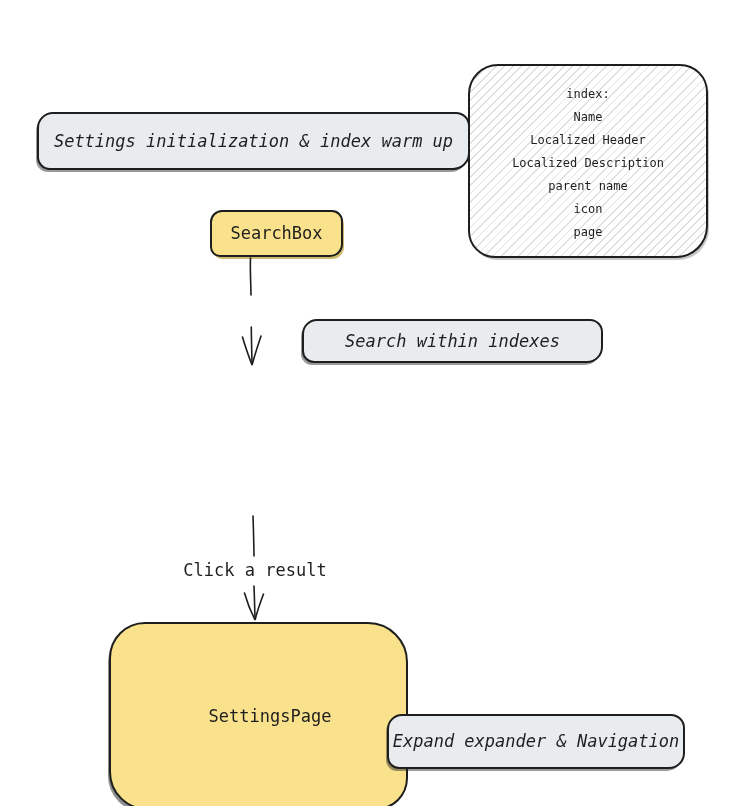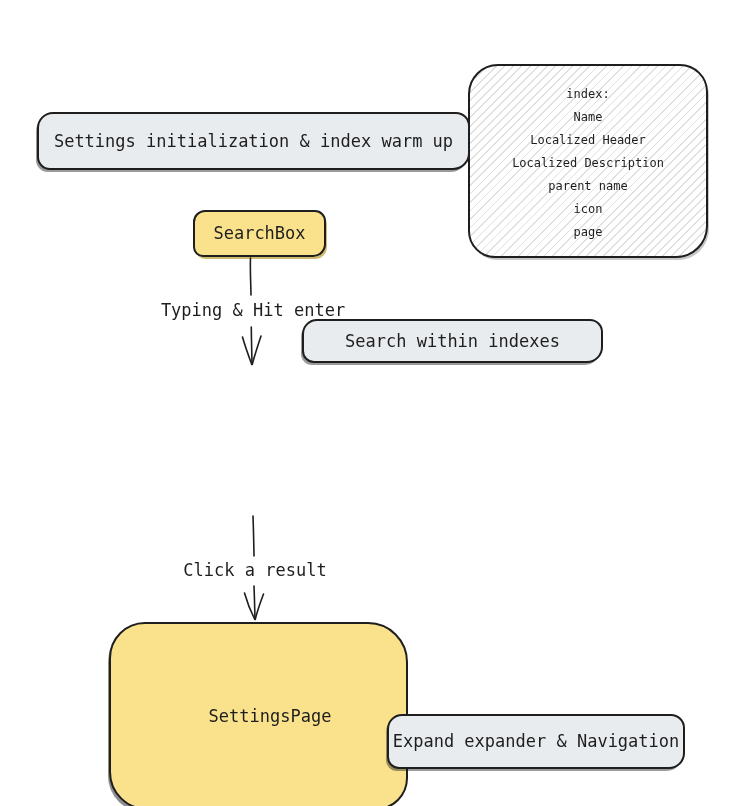--- a/index.html
+++ b/index.html
@@ -25,20 +25,21 @@
     justify-content: center;
     text-align: center;
     font-size: 17px;
     line-height: 1.2;
     white-space: nowrap;
   }
   .gray {
     background: var(--node_gray, #e9ecef);
     box-shadow: -2px 3px 0 -1px rgba(30,30,30,0.45);
     z-index: 1;
+    font-style: italic;
   }
   .yellow {
     background: var(--node_yellow, #fae28c);
     box-shadow: -3px 4px 0 -2px rgba(30,30,30,0.5);
     z-index: 1;
   }
   .overlay { z-index: 3; }
 
   .box-settings-init {
     left: 37px; top: 112px; width: 433px; height: 58px;
@@ -57,21 +58,21 @@
     display: block;
     padding-top: 17px;
     font-size: 12px;
   }
   .note-line {
     line-height: 23px;
     text-align: center;
     white-space: nowrap;
   }
   .box-searchbox {
-    left: 193px; top: 210px; width: 133px; height: 47px;
+    left: 210px; top: 210px; width: 133px; height: 47px;
     border-radius: 12px 11px 13px 10px;
     box-shadow: 2px 3px 0 -1px rgba(201,179,95,0.9);
   }
   .box-search-within {
     left: 302px; top: 319px; width: 301px; height: 44px;
     border-radius: 15px 13px 16px 12px;
   }
   .box-search-result {
     left: 98px; top: 367px; width: 299px; height: 150px;
     border-radius: 40px 34px 38px 30px;
@@ -128,21 +129,20 @@
     <div class="note-line">Localized Description</div>
     <div class="note-line">parent name</div>
     <div class="note-line">icon</div>
     <div class="note-line">page</div>
   </div>
 
   <div class="box yellow box-searchbox">
     <span>SearchBox</span>
   </div>
 
-  <div class="edge-label label-typing">Typing &amp; Hit enter</div>
 
   <div class="box gray overlay box-search-within">
     <span>Search within indexes</span>
   </div>
 
 
   <div class="edge-label label-click">Click a result</div>
 
   <div class="box yellow box-settings-page">
     <span>SettingsPage</span>

